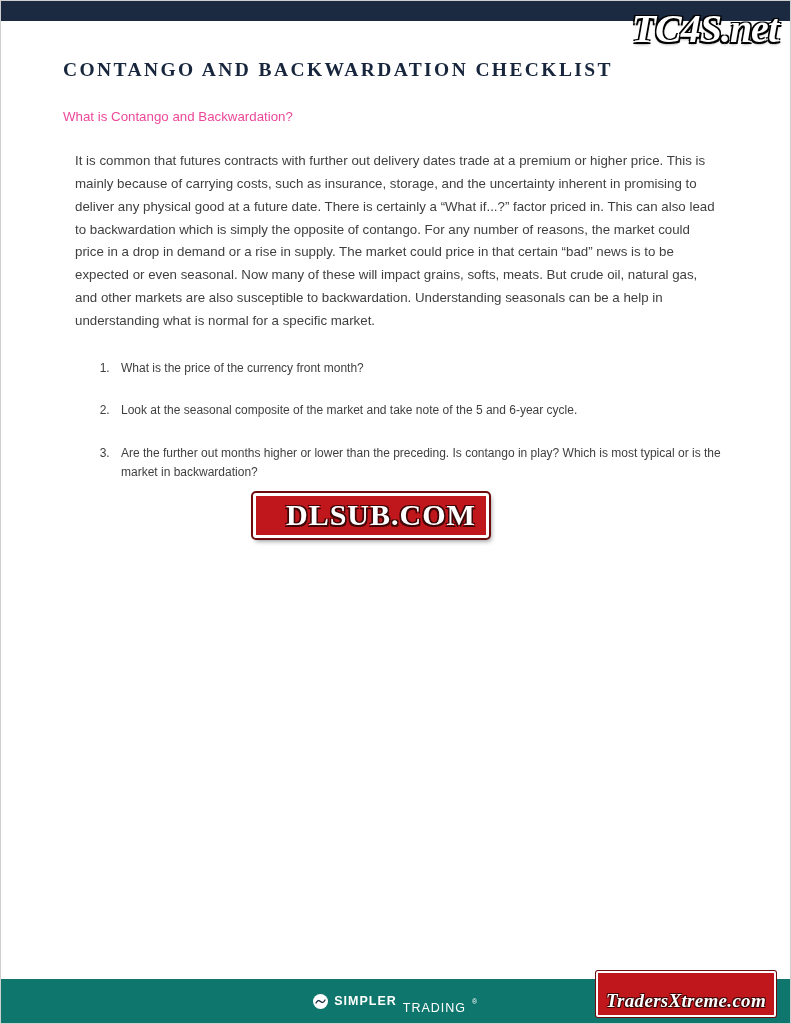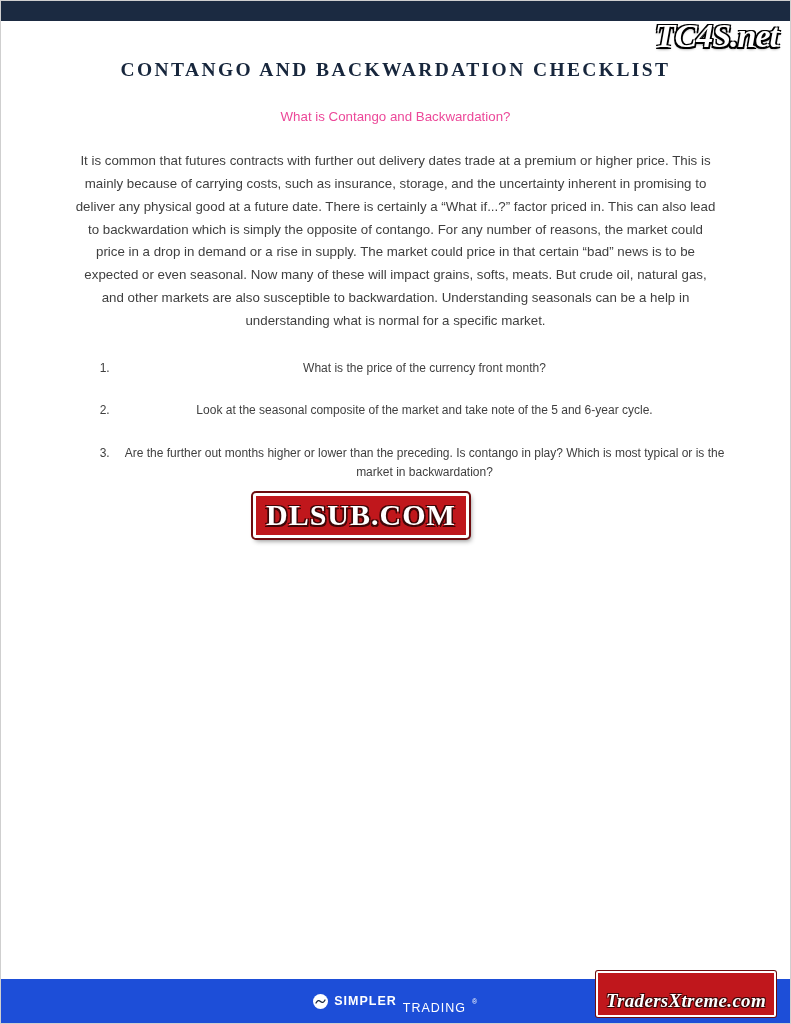--- a/index.html
+++ b/index.html
@@ -28,36 +28,35 @@
   .top-bar {
     position: absolute;
     top: 0; left: 0; right: 0;
     height: 20px;
     background: #1b2a41;
   }
   .bottom-bar {
     position: absolute;
     bottom: 0; left: 0; right: 0;
     height: 44px;
-    background: #1d4ed8;
+    background: #0f766e;
     display: flex;
     align-items: center;
     justify-content: center;
   }
 
   
   .content {
     position: absolute;
     top: 20px;
     left: 0;
     right: 0;
     bottom: 44px;
     padding: 38px 62px 0 62px;
     box-sizing: border-box;
-    text-align: center;
   }
 
   .doc-title {
     font-family: "Liberation Serif", serif;
     font-size: 19.5px;
     font-weight: bold;
     letter-spacing: 2.4px;
     color: #17263c;
     margin: 0 0 26px 0;
     text-transform: uppercase;
@@ -112,24 +111,24 @@
     font-size: 10px;
     line-height: 1;
   }
   .footer-logo .name-bold { font-weight: bold; letter-spacing: 1px; }
   .footer-logo .name-light { font-weight: 300; letter-spacing: 1px; margin-top: 14px; }
   .footer-logo .reg { font-size: 7px; vertical-align: super; }
 
   
   .wm-top {
     position: absolute;
-    top: 16px;
+    top: 4px;
     right: 12px;
     font-family: "Liberation Serif", serif;
-    font-size: 34px;
+    font-size: 40px;
     font-weight: bold;
     font-style: italic;
     color: #ffffff;
     text-shadow:
       -1.5px -1.5px 0 #000, 1.5px -1.5px 0 #000,
       -1.5px 1.5px 0 #000, 1.5px 1.5px 0 #000,
       0 2px 3px rgba(0,0,0,.6);
     letter-spacing: -1px;
   }
 
@@ -147,20 +146,21 @@
     font-family: "Liberation Serif", serif;
     font-size: 30px;
     font-weight: bold;
     color: #ffffff;
     letter-spacing: 1px;
     text-shadow:
       -1.5px -1.5px 0 #3d0708, 1.5px -1.5px 0 #3d0708,
       -1.5px 1.5px 0 #3d0708, 1.5px 1.5px 0 #3d0708;
     line-height: 1;
     white-space: nowrap;
+    margin-left: 20px;
   }
 
   .wm-bottom {
     position: absolute;
     bottom: 6px;
     right: 14px;
     padding: 18px 8px 3px 8px;
     background: #c0171c;
     border: 2px solid #ffffff;
     box-shadow: 0 0 0 1px #6d0c0f;

